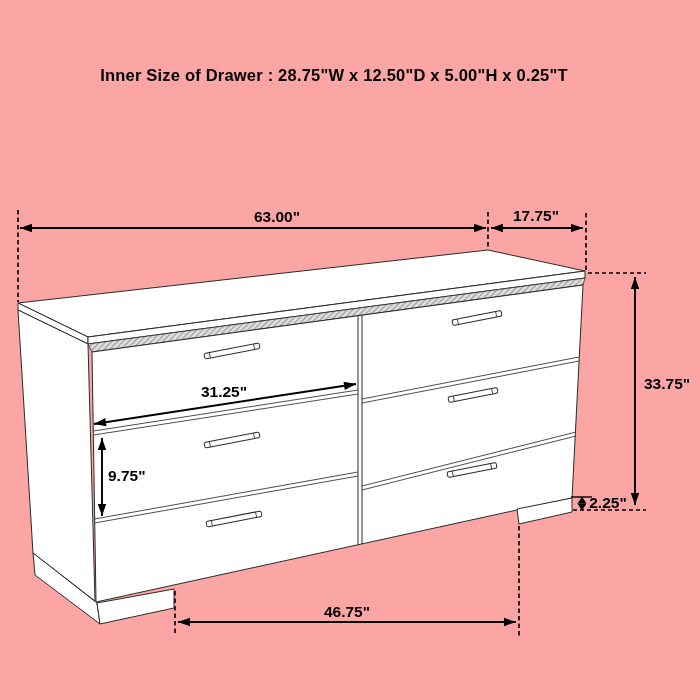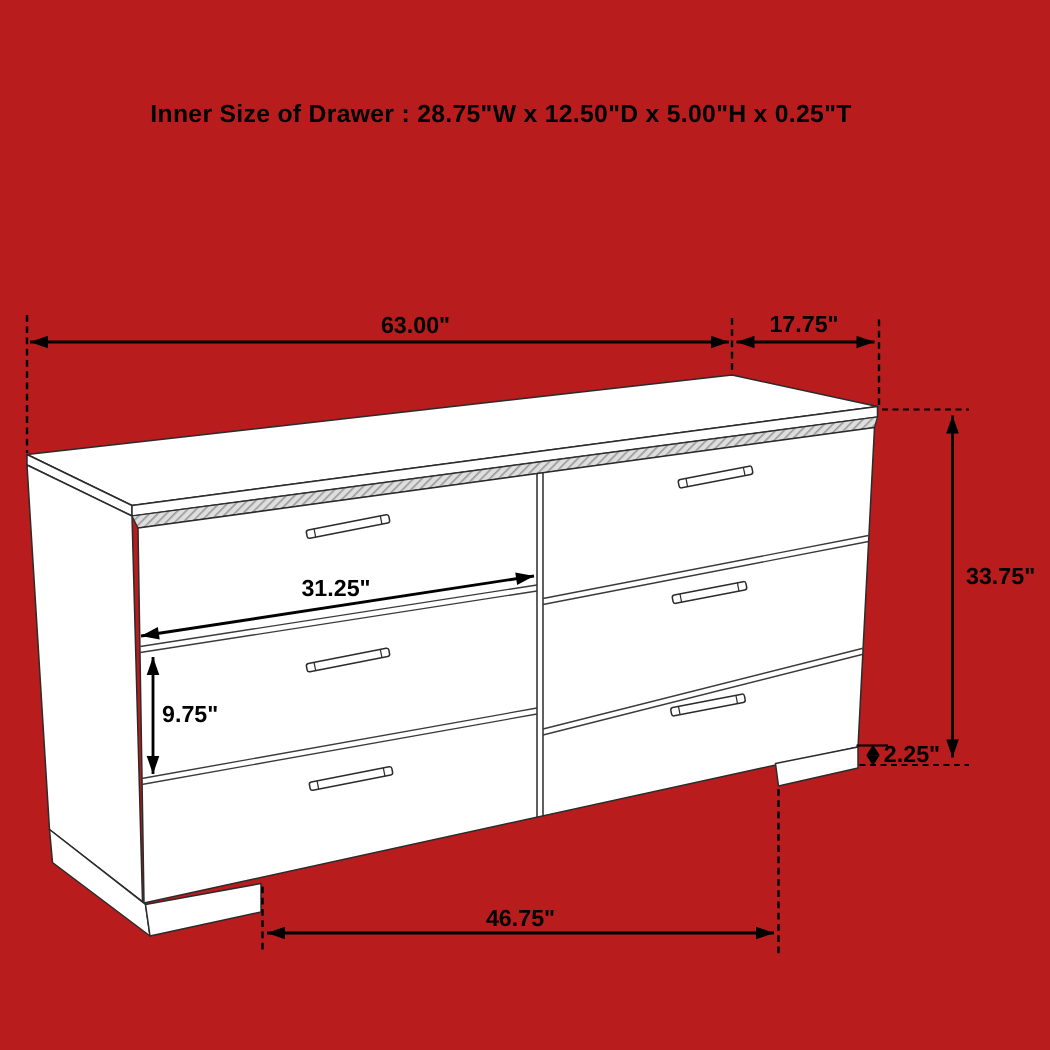--- a/index.html
+++ b/index.html
@@ -1,19 +1,19 @@
 <!DOCTYPE html>
 <html><head>
 <meta charset="utf-8">
 <style>
   html,body{margin:0;padding:0;background:#fff;}
   .canvas{
     position:relative;
     width:700px;height:700px;
-    background:#b91c1c;
+    background:#fca5a5;
     overflow:hidden;
     font-family:"Liberation Sans", sans-serif;
   }
   svg{position:absolute;left:0;top:0;}
   .furn{fill:#ffffff;stroke:#2b2b2b;stroke-width:1;stroke-linejoin:round;}
   .edge{fill:none;stroke:#2b2b2b;stroke-width:1;stroke-linejoin:round;}
   .gapline{fill:none;stroke:#3a3a3a;stroke-width:0.9;}
   .handlebar{fill:#ffffff;stroke:#2b2b2b;stroke-width:1;}
   .handledetail{stroke:#2b2b2b;stroke-width:0.8;}
   .dimline{fill:none;stroke:#000000;stroke-width:1.9;}

